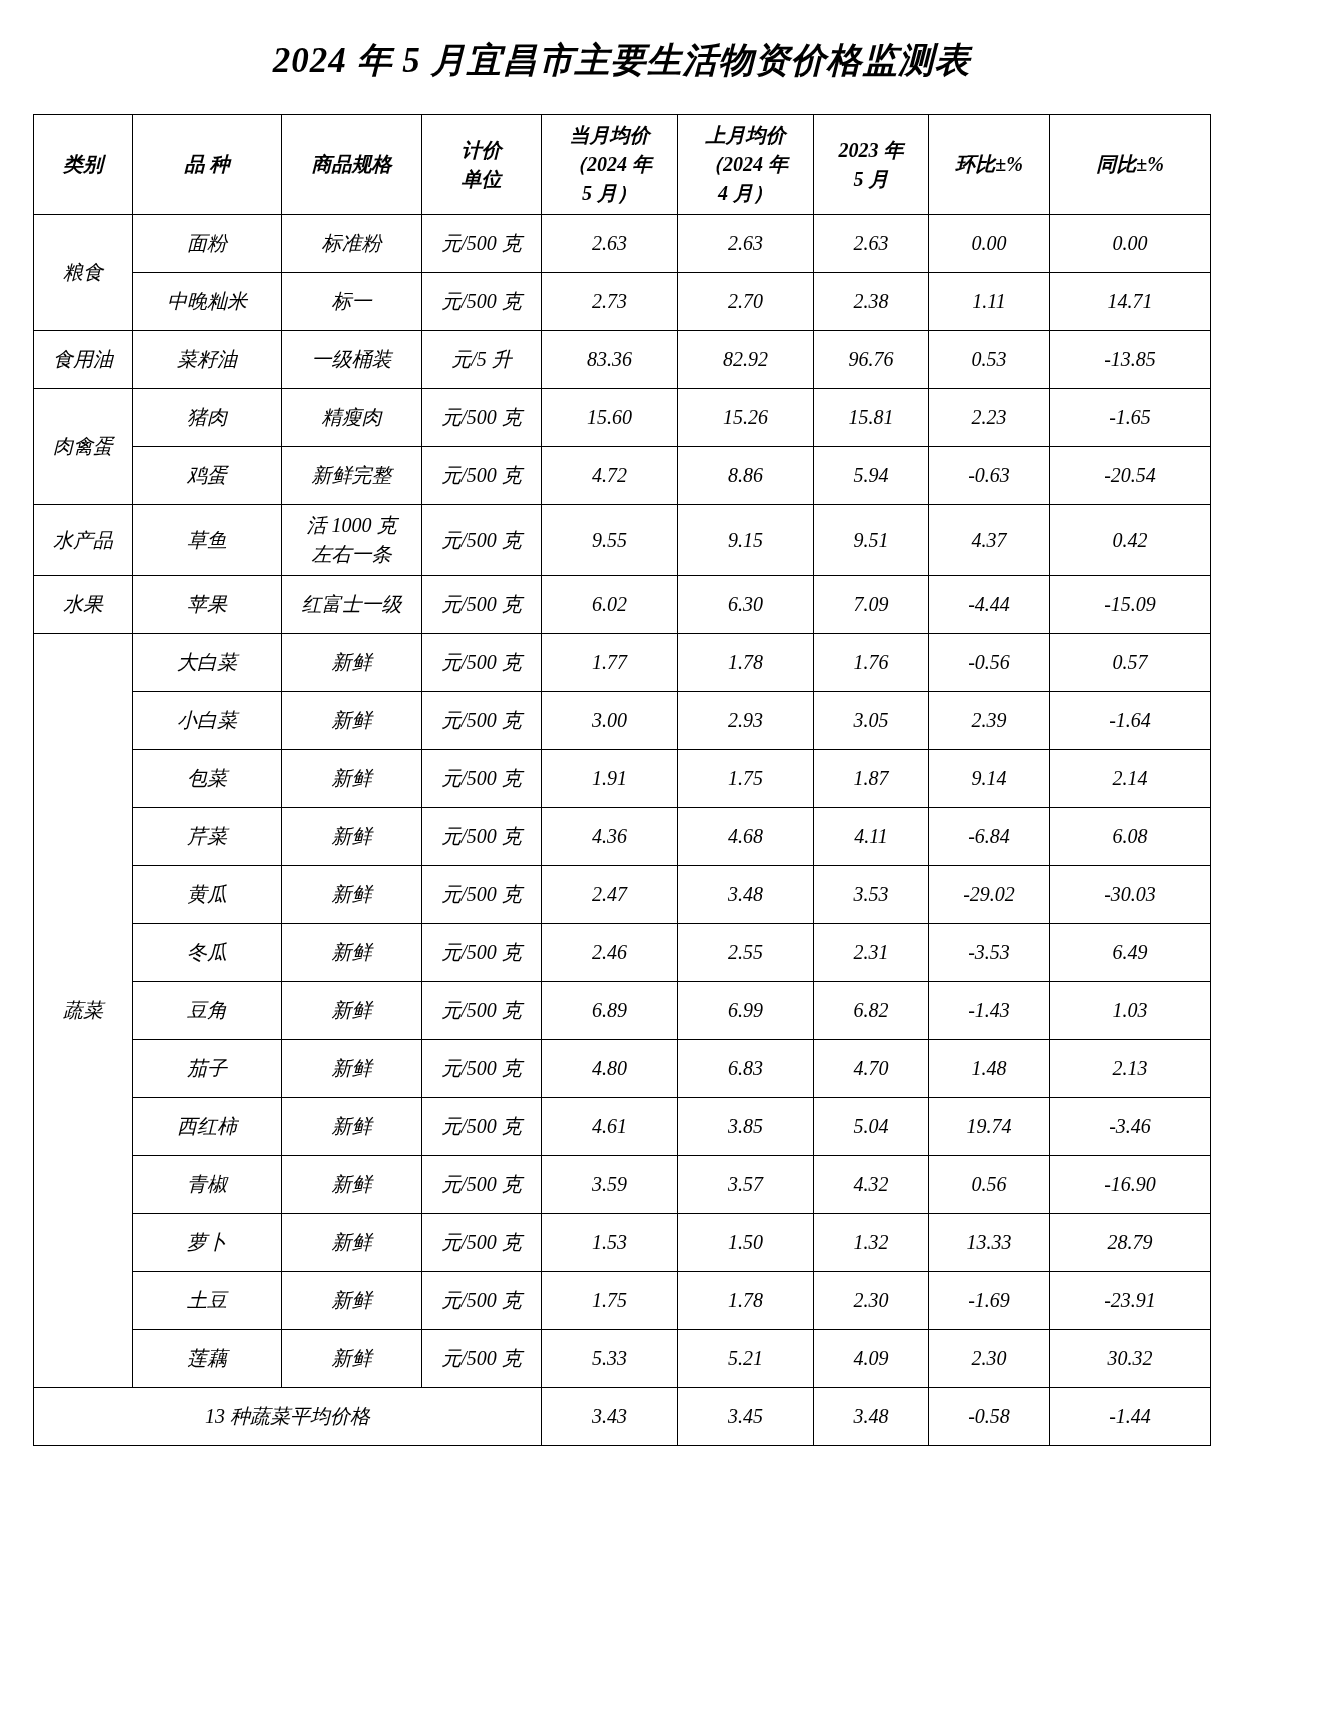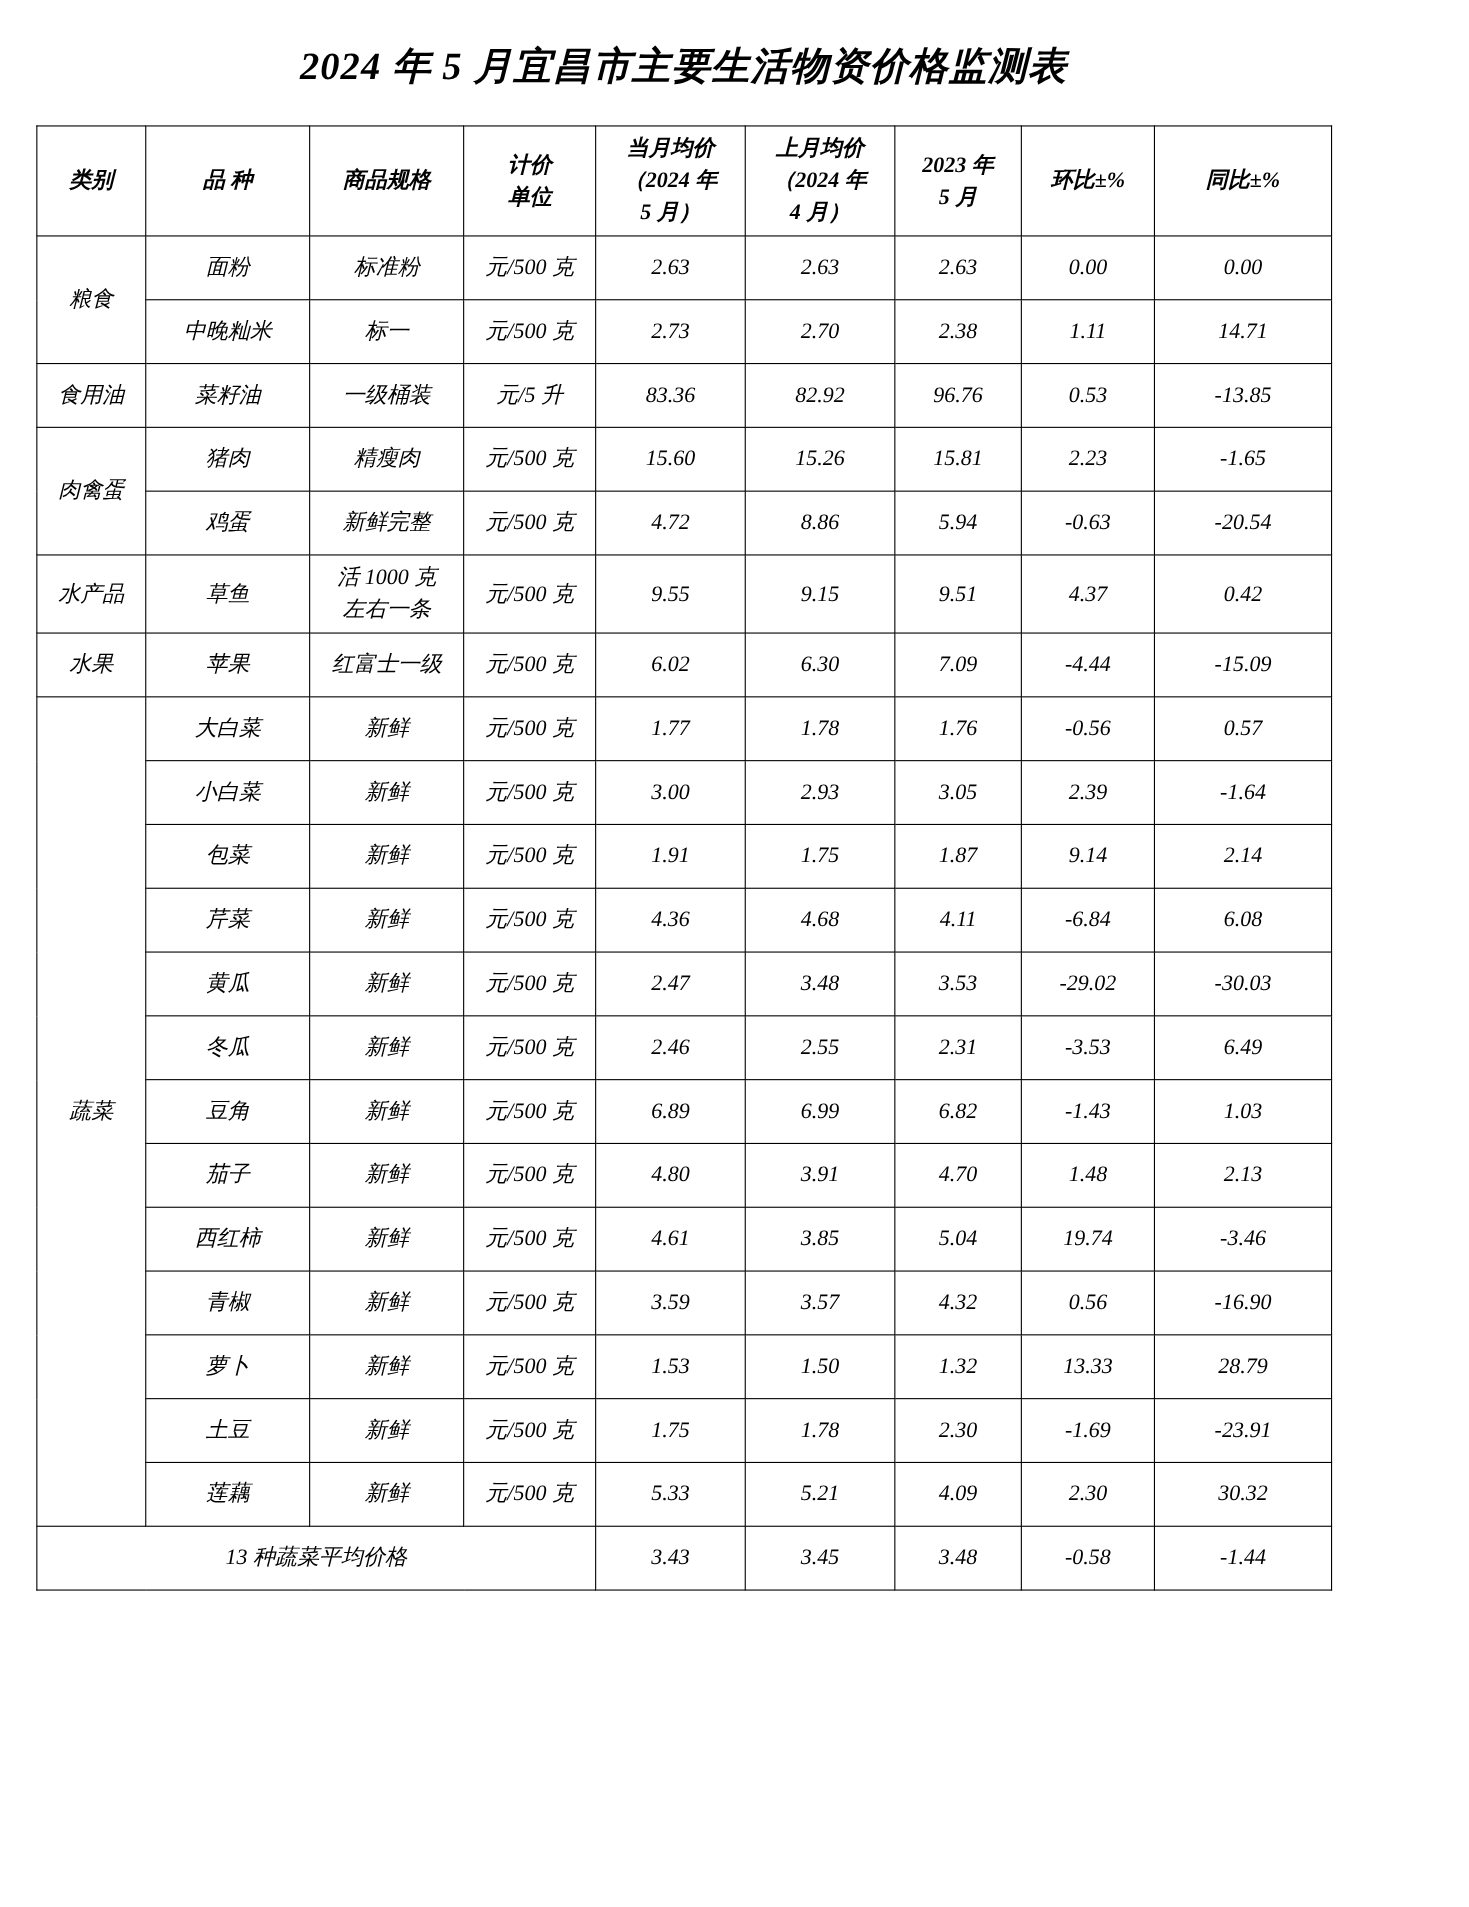--- a/index.html
+++ b/index.html
@@ -250,21 +250,21 @@
           <td>6.99</td>
           <td>6.82</td>
           <td>-1.43</td>
           <td>1.03</td>
         </tr>
         <tr>
           <td>茄子</td>
           <td>新鲜</td>
           <td>元/500 克</td>
           <td>4.80</td>
-          <td>3.91</td>
+          <td>6.83</td>
           <td>4.70</td>
           <td>1.48</td>
           <td>2.13</td>
         </tr>
         <tr>
           <td>西红柿</td>
           <td>新鲜</td>
           <td>元/500 克</td>
           <td>4.61</td>
           <td>3.85</td>

